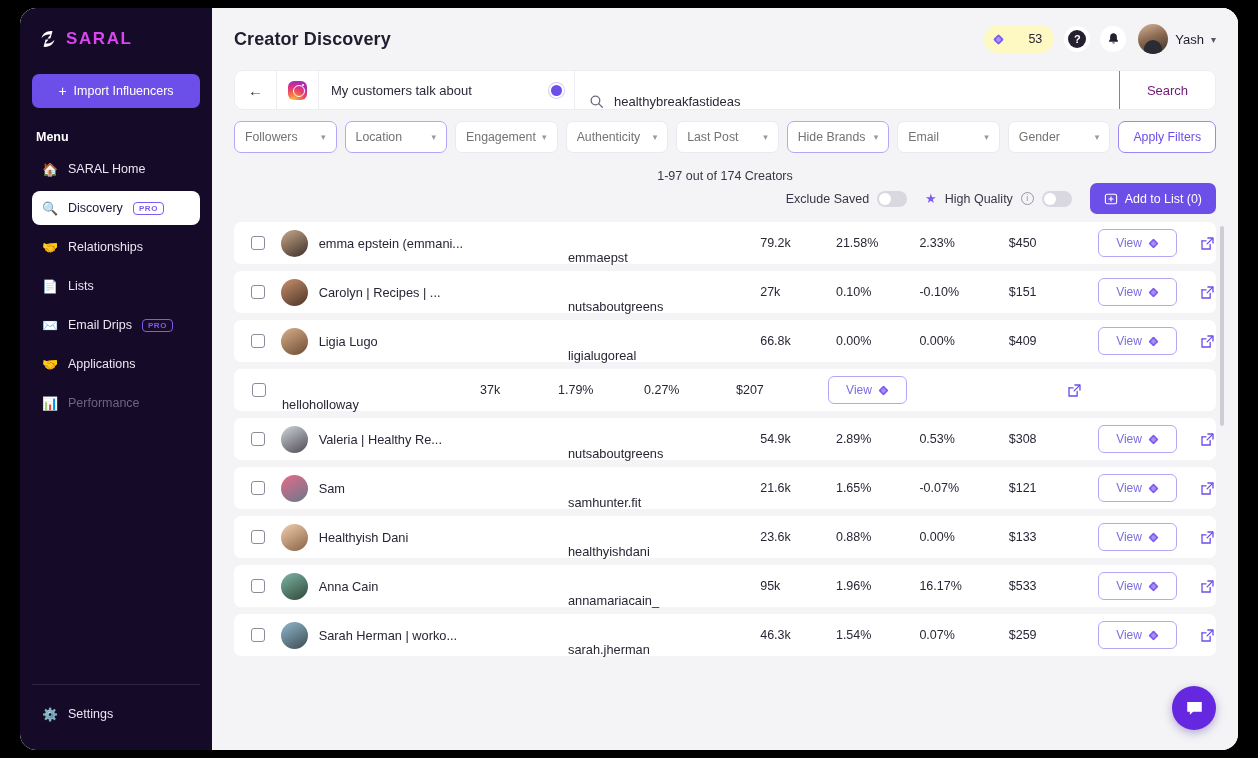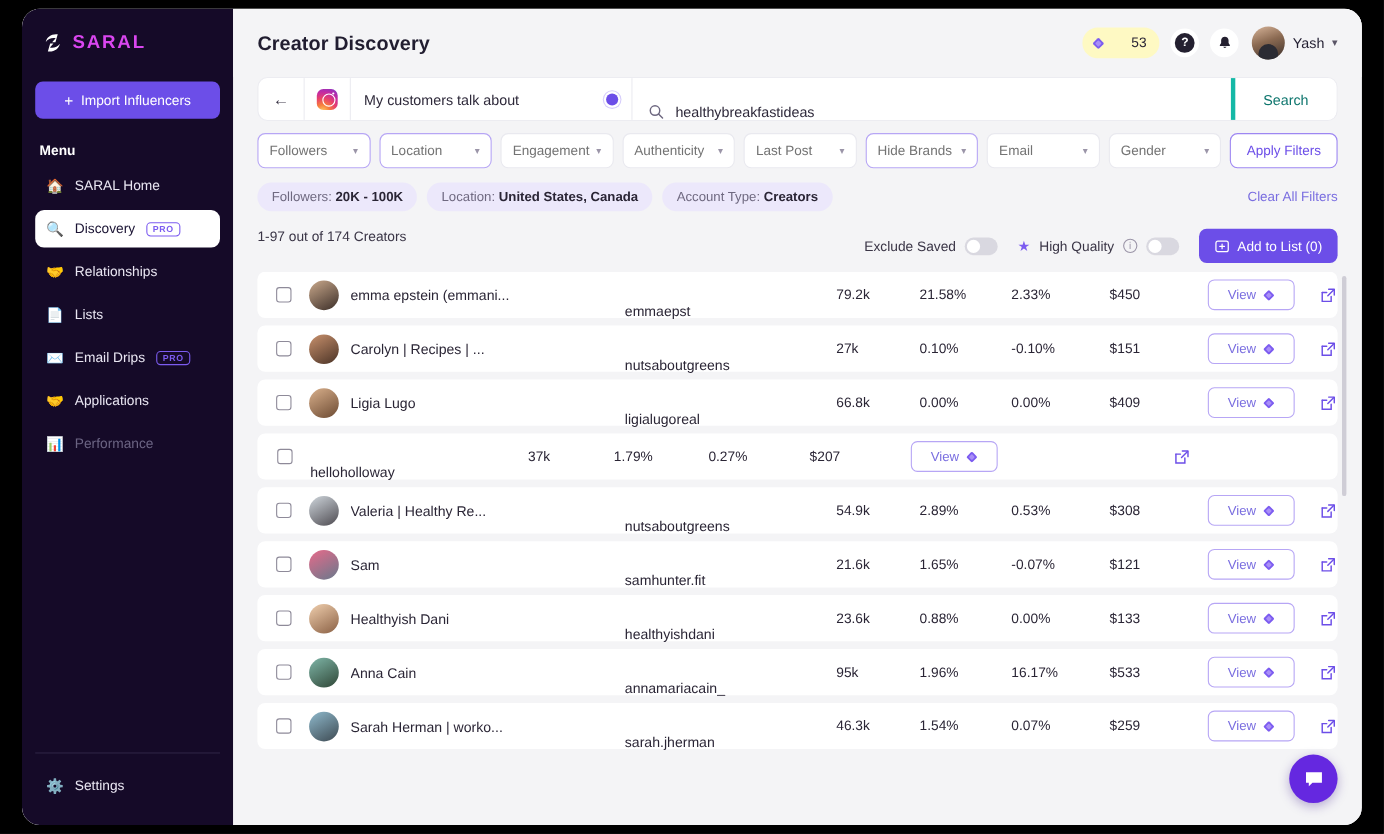--- a/index.html
+++ b/index.html
@@ -172,21 +172,21 @@
     background: #6c4ee8; margin-left: auto;
     box-shadow: 0 0 0 2px #fff, 0 0 0 3px #d6cdfb;
   }
   .query-cell {
     flex: 1; display: flex; align-items: flex-end; gap: 10px;
     padding: 0 14px; min-width: 0;
   }
   .query-text { font-size: 13px; color: #2d2839; }
   .search-submit {
     width: 96px; display: flex; align-items: center; justify-content: center;
-    border-left: 4px solid #14b8a6; color: #0f766e; font-size: 13px;
+    border-left: 1px solid #14b8a6; color: #701a75; font-size: 13px;
     cursor: pointer; background: #fff;
     font-family: "Liberation Sans", sans-serif;
     margin-left: 46px;
   }
 
   
   .filters-row {
     display: flex; gap: 8px; margin-top: 11px; align-items: center;
   }
   .filter-select {
@@ -215,21 +215,21 @@
     padding: 6px 13px; font-size: 12px; color: #6f6980;
     white-space: nowrap; cursor: pointer;
   }
   .chip b { color: #2a2535; font-weight: bold; }
   .clear-all {
     margin-left: auto; font-size: 12.2px; color: #7a6ee0; cursor: pointer;
   }
 
   
   .results-bar {
-    display: flex; align-items: flex-start; margin-top: 16px; padding-bottom: 8px;
+    display: flex; align-items: center; margin-top: 16px; padding-bottom: 8px; flex-direction: column;
   }
   .results-count { font-size: 12.5px; color: #3a3546; }
   .tool-group { margin-left: auto; display: flex; align-items: center; gap: 18px; }
   .toggle-wrap { display: flex; align-items: center; gap: 8px; cursor: pointer; }
   .toggle-label { font-size: 12.5px; color: #3a3546; }
   .switch {
     width: 30px; height: 16px; border-radius: 8px;
     background: #d9d8e0; position: relative;
   }
   .switch::after {
@@ -460,26 +460,20 @@
           <span class="filter-label">Email</span>
           <span class="chev">▾</span>
         </div>
         <div class="filter-select">
           <span class="filter-label">Gender</span>
           <span class="chev">▾</span>
         </div>
         <button class="apply-btn">Apply Filters</button>
       </div>
 
-      <div class="chips-row">
-        <div class="chip"><span>Followers: </span><b>20K - 100K</b></div>
-        <div class="chip"><span>Location: </span><b>United States, Canada</b></div>
-        <div class="chip"><span>Account Type: </span><b>Creators</b></div>
-        <div class="clear-all">Clear All Filters</div>
-      </div>
 
       <div class="results-bar">
         <div class="results-count">1-97 out of 174 Creators</div>
         <div class="tool-group">
           <div class="toggle-wrap">
             <span class="toggle-label">Exclude Saved</span>
             <span class="switch"></span>
           </div>
           <div class="toggle-wrap">
             <span class="star-icon">★</span>

